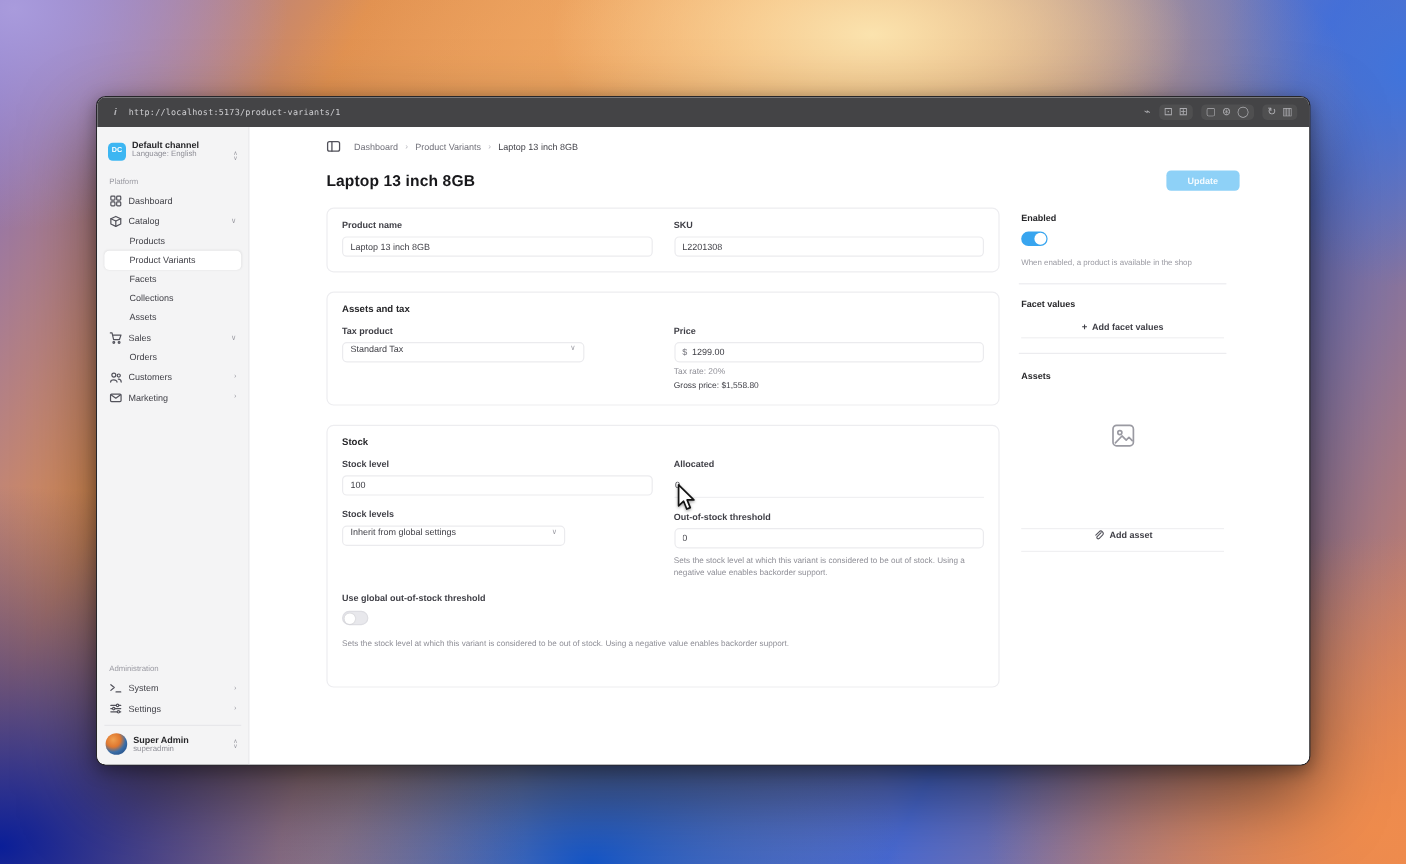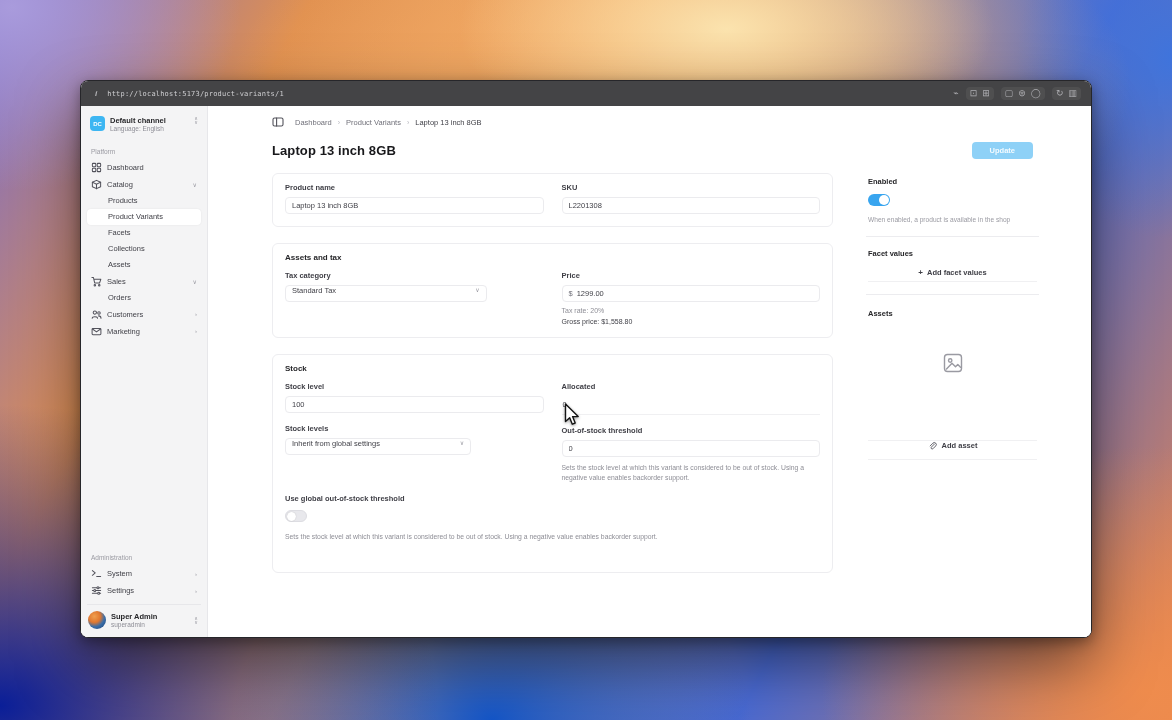--- a/index.html
+++ b/index.html
@@ -38,21 +38,21 @@
   .tb-icons span { font-size:9px; color:#aeaeb2; line-height:1; }
   .tb-group { display:flex; gap:5px; padding:2px 4px; border-radius:4px; background:rgba(255,255,255,.06); }
 
   .app { flex:1; display:flex; min-height:0; background:#fff; }
 
   
   .sidebar {
     width:127px; flex:0 0 127px; background:#f4f4f5; border-right:1px solid #e7e7ea;
     display:flex; flex-direction:column; padding:7px 6px 6px 6px; overflow:hidden;
   }
-  .channel { display:flex; align-items:flex-start; gap:5px; padding:3px 3px 9px 3px; cursor:default; }
+  .channel { display:flex; align-items:flex-end; gap:5px; padding:3px 3px 9px 3px; cursor:default; }
   .channel-badge {
     width:15px; height:15px; border-radius:4px; background:#3db6f2; color:#fff;
     font-size:6px; font-weight:700; display:flex; align-items:center; justify-content:center; flex:0 0 15px;
   }
   .channel-name { font-size:7.5px; font-weight:700; color:#27272a; line-height:1.25; }
   .channel-lang { font-size:6.5px; color:#8e8e96; line-height:1.25; }
   .caret-stack { margin-left:auto; display:flex; flex-direction:column; align-items:center; color:#9a9aa2; font-size:5px; line-height:.8; }
   .section-label { font-size:6.5px; color:#9a9aa2; padding:5px 4px 4px 4px; }
   .nav-item { display:flex; align-items:center; gap:5px; padding:3px 4px; border-radius:4px; color:#3f3f46; cursor:default; height:17px; }
   .nav-item svg { flex:0 0 11px; }
@@ -72,21 +72,21 @@
   .topbar { flex:0 0 26px; display:flex; align-items:center; padding:6px 24px 0 64px; gap:11px; }
   .crumbs { display:flex; align-items:center; gap:6px; font-size:7.5px; color:#71717a; }
   .crumbs .sep { color:#b8b8bf; font-size:7px; }
   .crumbs .current { color:#3f3f46; }
   .content { flex:1; overflow:hidden; padding:10px 58px 0 64px; }
   .page-head { display:flex; align-items:center; justify-content:space-between; margin-bottom:14px; }
   .page-title { font-size:13px; font-weight:700; color:#18181b; letter-spacing:.1px; }
   .btn-update { background:#8ed1f7; color:#f4fbff; border:none; font-size:7.5px; font-weight:600;
     padding:4px 18px; border-radius:4px; font-family:inherit; }
 
-  .columns { display:flex; gap:33px; }
+  .columns { display:flex; gap:16px; }
   .form-col { width:561px; flex:0 0 561px; display:flex; flex-direction:column; gap:16px; }
   .card { border:1px solid #ededf0; border-radius:6px; padding:9px 12px 12px 12px; background:#fff; }
   .card-heading { font-size:8px; font-weight:700; color:#27272a; margin-bottom:9px; }
   .two-col { display:flex; gap:18px; }
   .two-col > div { flex:1; min-width:0; }
   .field-label { font-size:7.5px; font-weight:600; color:#3f3f46; margin-bottom:5px; }
   .tinput { display:flex; align-items:center; height:17px; border:1px solid #ebebee; border-radius:4px;
     padding:0 6px; font-size:7.5px; color:#3f3f46; background:#fff; }
   input.tinput { width:100%; outline:none; font-family:inherit; }
   .tselect { display:flex; justify-content:space-between; height:17px;
@@ -307,21 +307,21 @@
                     <div class="field-label">SKU</div>
                     <input class="tinput" value="L2201308" style="">
                   </div>
                 </div>
               </div>
 
               <div class="card">
                 <div class="card-heading">Assets and tax</div>
                 <div class="two-col">
                   <div>
-                    <div class="field-label">Tax category</div>
+                    <div class="field-label">Tax product</div>
                     <div class="tselect" style="width:78%">
                       <span>Standard Tax</span>
                       <span class="chev">∨</span>
                     </div>
                   </div>
                   <div>
                     <div class="field-label">Price</div>
                     <div class="tinput">
                       <span class="prefix">$</span>
                       <span>1299.00</span>

